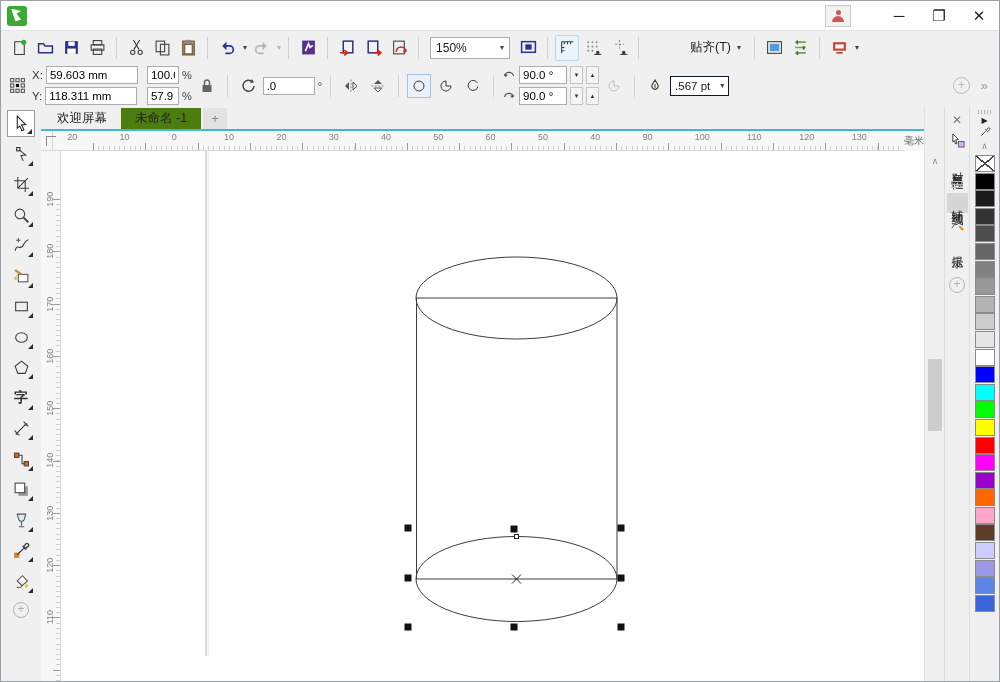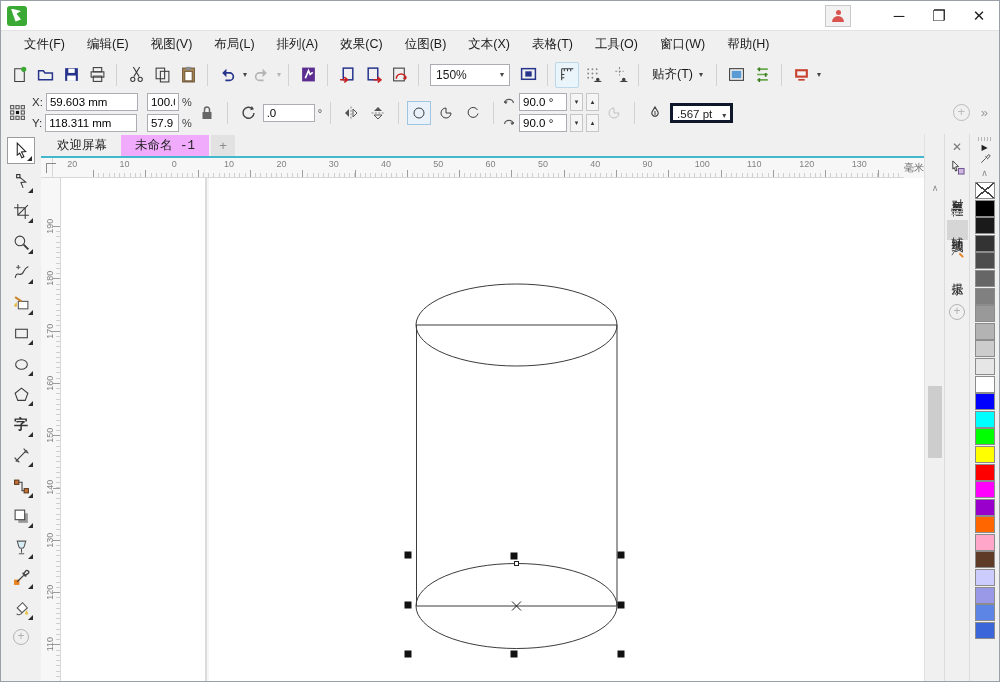--- a/index.html
+++ b/index.html
@@ -24,55 +24,55 @@
   .menu-item { padding:4px 11px; font-size:12.5px; color:#1a1a1a; }
 
   
   .toolbar { height:33px; background:#f0f0f0; display:flex; align-items:center; padding:0 6px; gap:2px; }
   .tbtn { min-width:24px; height:26px; display:flex; align-items:center; justify-content:center; border-radius:2px; }
   .tbtn svg { width:17px; height:17px; }
   .sep { width:1px; height:22px; background:#d2d2d2; margin:0 5px; }
   .caret { font-size:8px; color:#444; margin-left:2px; }
   .caret.dis { color:#b5b5b5; }
   .zoom-select { width:80px; height:22px; background:#fff; border:1px solid #abadb3; display:flex; align-items:center; padding:0 5px; justify-content:space-between; margin:0 4px; }
-  .snap { display:flex; align-items:center; padding:0 6px; font-size:12.5px; }
+  .snap { display:flex; align-items:center; padding:0 6px; font-size:12.5px;margin-left:38px; }
   .dis { color:#b5b5b5; }
 
   
   .propbar { height:43px; background:#f0f0f0; display:flex; align-items:center; padding:0 4px; gap:3px; }
   .stack { display:flex; flex-direction:column; gap:3px; }
   .frow { display:flex; align-items:center; gap:3px; height:18px; }
   .flabel { font-size:11.5px; color:#333; }
   .field { background:#fff; border:1px solid #abadb3; height:18px; font-size:11.5px; padding:0 3px; font-family:"Liberation Sans","DejaVu Sans",sans-serif; }
   .f-xy { width:92px; } .f-wh { width:92px; } .f-sc { width:32px; } .f-rot { width:52px; } .f-ang { width:48px; }
   .pct { font-size:11px; color:#444; }
   .spinbtn { width:13px; height:18px; border:1px solid #c6c6c6; background:#f5f5f5; font-size:7px; display:flex; align-items:center; justify-content:center; color:#333; }
   .minibtn { width:24px; height:24px; display:flex; align-items:center; justify-content:center; }
   .minibtn.boxed { border:1px solid #9fc5e0; background:#e9f2fa; }
   .minibtn svg { width:16px; height:16px; }
-  .outline-dd { display:flex; align-items:flex-end; background:#fff; border:3px solid #0f172a; height:20px; padding:0 4px; gap:8px; }
+  .outline-dd { display:flex; align-items:center; background:#fff; border:1px solid #0f172a; height:20px; padding:0 4px; gap:8px; }
   .circle-plus { width:17px; height:17px; border:1.4px solid #bbb; border-radius:50%; color:#bbb; font-size:13px; line-height:14px; text-align:center; }
   .chev { color:#9a9a9a; font-size:13px; letter-spacing:-1px; }
 
   
   .main { flex:1; display:flex; min-height:0; }
 
   
   .toolbox { width:40px; background:#f0f0f0; display:flex; flex-direction:column; align-items:center; padding-top:3px; gap:3.5px; }
   .tool { width:28px; height:27px; display:flex; align-items:center; justify-content:center; position:relative; }
   .tool svg { width:17px; height:17px; }
   .tool.fly::after { content:""; position:absolute; right:2px; bottom:2px; border-left:5px solid transparent; border-bottom:5px solid #2b2b2b; }
   .tool.sel { background:#fff; border:1px solid #9c9c9c; }
   .glyph-tool { font-size:14px; color:#333; font-weight:bold; }
 
   
   .center { flex:1; display:flex; flex-direction:column; min-width:0; }
   .tabrow { height:22px; display:flex; align-items:flex-end; background:#f0f0f0; padding-left:2px; }
   .doc-tab { height:21px; padding:0 14px; display:flex; align-items:center; font-size:12.5px; color:#222; }
-  .doc-tab.active { background:#f0abfc;font-family:Liberation Mono, monospace; }
+  .doc-tab.active { background:#4d7c0f; }
   .newtab { width:24px; height:21px; background:#e2e2e2; display:flex; align-items:center; justify-content:center; color:#8a8a8a; font-size:13px; margin-left:2px; }
   .tab-underline { height:2px; background:#43b7ce; }
 
   .rulerrow { height:20px; display:flex; background:#f7f7f7; }
   .ruler-corner { width:20px; height:20px; border-right:1px solid #d7d7d7; border-bottom:1px solid #d7d7d7; position:relative; }
   .ruler-corner::after { content:""; position:absolute; left:5px; top:5px; width:9px; height:9px; border-left:1.5px solid #8a8a8a; border-top:1.5px solid #8a8a8a; }
   .hruler { flex:1; position:relative; border-bottom:1px solid #d7d7d7; display:flex; padding-left:14px;
      background-image:
        repeating-linear-gradient(to right, #9d9d9d 0 1px, transparent 1px 52.3px),
        repeating-linear-gradient(to right, #cfcfcf 0 1px, transparent 1px 5.23px);
@@ -128,35 +128,20 @@
     <div class="logo"></div>
     <div class="tb-spacer"></div>
     <div class="user-btn">
         <div class="user-glyph"></div>
       </div>
     <div class="winbtn">─</div>
     <div class="winbtn">❐</div>
     <div class="winbtn">✕</div>
   </div>
 
-  <div class="menubar">
-
-  <div class="menu-item">文件(F)</div>
-      <div class="menu-item">编辑(E)</div>
-      <div class="menu-item">视图(V)</div>
-      <div class="menu-item">布局(L)</div>
-      <div class="menu-item">排列(A)</div>
-      <div class="menu-item">效果(C)</div>
-      <div class="menu-item">位图(B)</div>
-      <div class="menu-item">文本(X)</div>
-      <div class="menu-item">表格(T)</div>
-      <div class="menu-item">工具(O)</div>
-      <div class="menu-item">窗口(W)</div>
-      <div class="menu-item">帮助(H)</div>
-    </div>
 
   <div class="toolbar">
     <div class="tbtn">
         <svg viewBox="0 0 16 16">
           <path class="ln" d="M3.5 2.5 H9.5 L12.5 5.5 V14.5 H3.5 Z"></path>
           <circle cx="12" cy="3" r="2.4" fill="#3aaa35"></circle>
         </svg>
       </div>
     <div class="tbtn">
         <svg viewBox="0 0 16 16">

